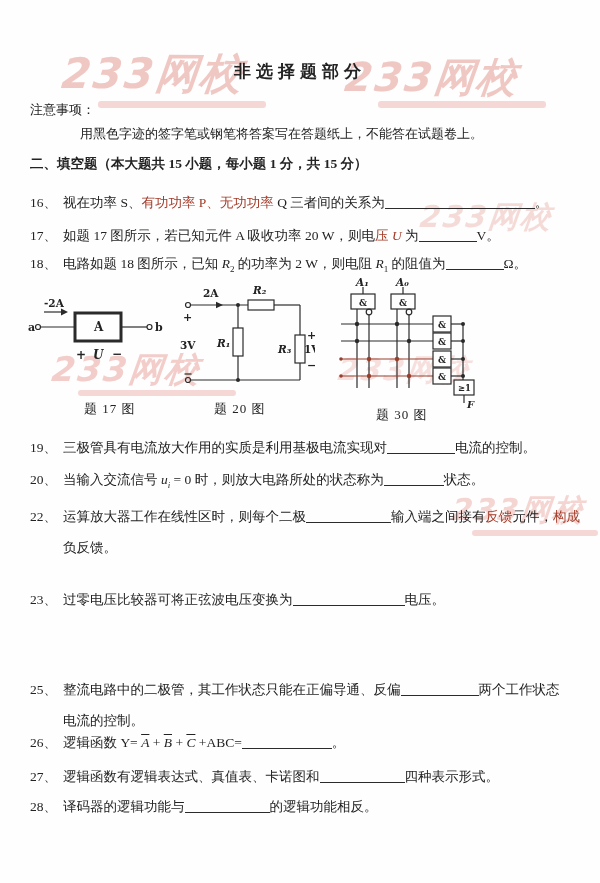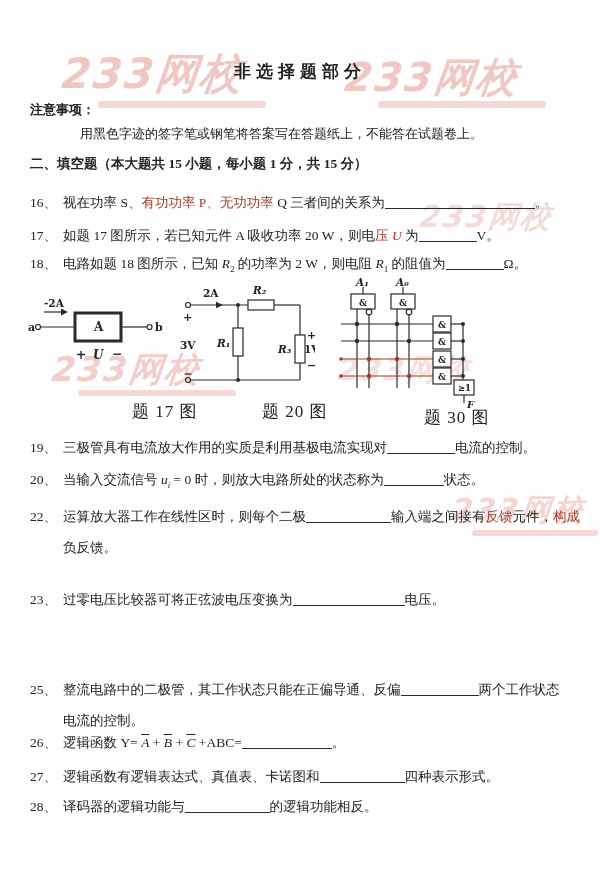--- a/index.html
+++ b/index.html
@@ -1,30 +1,30 @@
 <!DOCTYPE html>
 <html><head>
 <meta charset="utf-8">
 <style>
   html,body{margin:0;padding:0;background:#ffffff;}
   .page{position:relative;width:600px;height:883px;background:#fefefee;background:#fefefe;
         font-family:"Liberation Serif","DejaVu Serif",serif;color:#232323;overflow:hidden;}
   .title{position:absolute;top:60px;left:0;width:100%;text-align:center;
          font-size:17px;font-weight:bold;letter-spacing:5px;}
-  .notice-label{position:absolute;left:30px;top:101px;font-size:13px;font-weight:bold;}
+  .notice-label{position:absolute;left:30px;top:101px;font-size:13px;font-weight:normal;}
   .notice-text{position:absolute;left:80px;top:125px;font-size:13px;}
   .section-heading{position:absolute;left:30px;top:155px;font-size:13.5px;font-weight:bold;}
   .q{position:absolute;left:30px;right:14px;padding-left:33px;font-size:13.5px;line-height:31px;}
   .qnum{position:absolute;left:0;top:0;}
   .red{color:#a23b28;}
   .i{font-style:italic;}
   .over{text-decoration:overline;}
   sub{font-size:9px;}
   .blank{display:inline-block;border-bottom:1px solid #2b2b2b;height:13px;vertical-align:-2px;}
-  .caption{position:absolute;font-size:17px;letter-spacing:1px;margin-left:48px;}
+  .caption{position:absolute;font-size:13px;letter-spacing:1px;}
   .figsvg{position:absolute;}
   .figsvg text{font-family:"DejaVu Serif","Liberation Serif",serif;fill:#232323;}
   .wm{position:absolute;font-family:"DejaVu Sans","Liberation Sans",sans-serif;
       font-weight:bold;font-style:italic;color:#e4938a;letter-spacing:2px;
       transform:skewX(-6deg);pointer-events:none;white-space:nowrap;}
   .wm-sub{position:absolute;background:rgba(228,147,138,0.35);border-radius:3px;pointer-events:none;}
   svg line,svg rect,svg circle,svg polyline{stroke:#2a2a2a;fill:none;stroke-width:1.2;}
   svg .dot{fill:#2a2a2a;stroke:none;}
   svg .rdot{fill:#98402e;stroke:none;}
   svg .rline{stroke:#98402e;}

